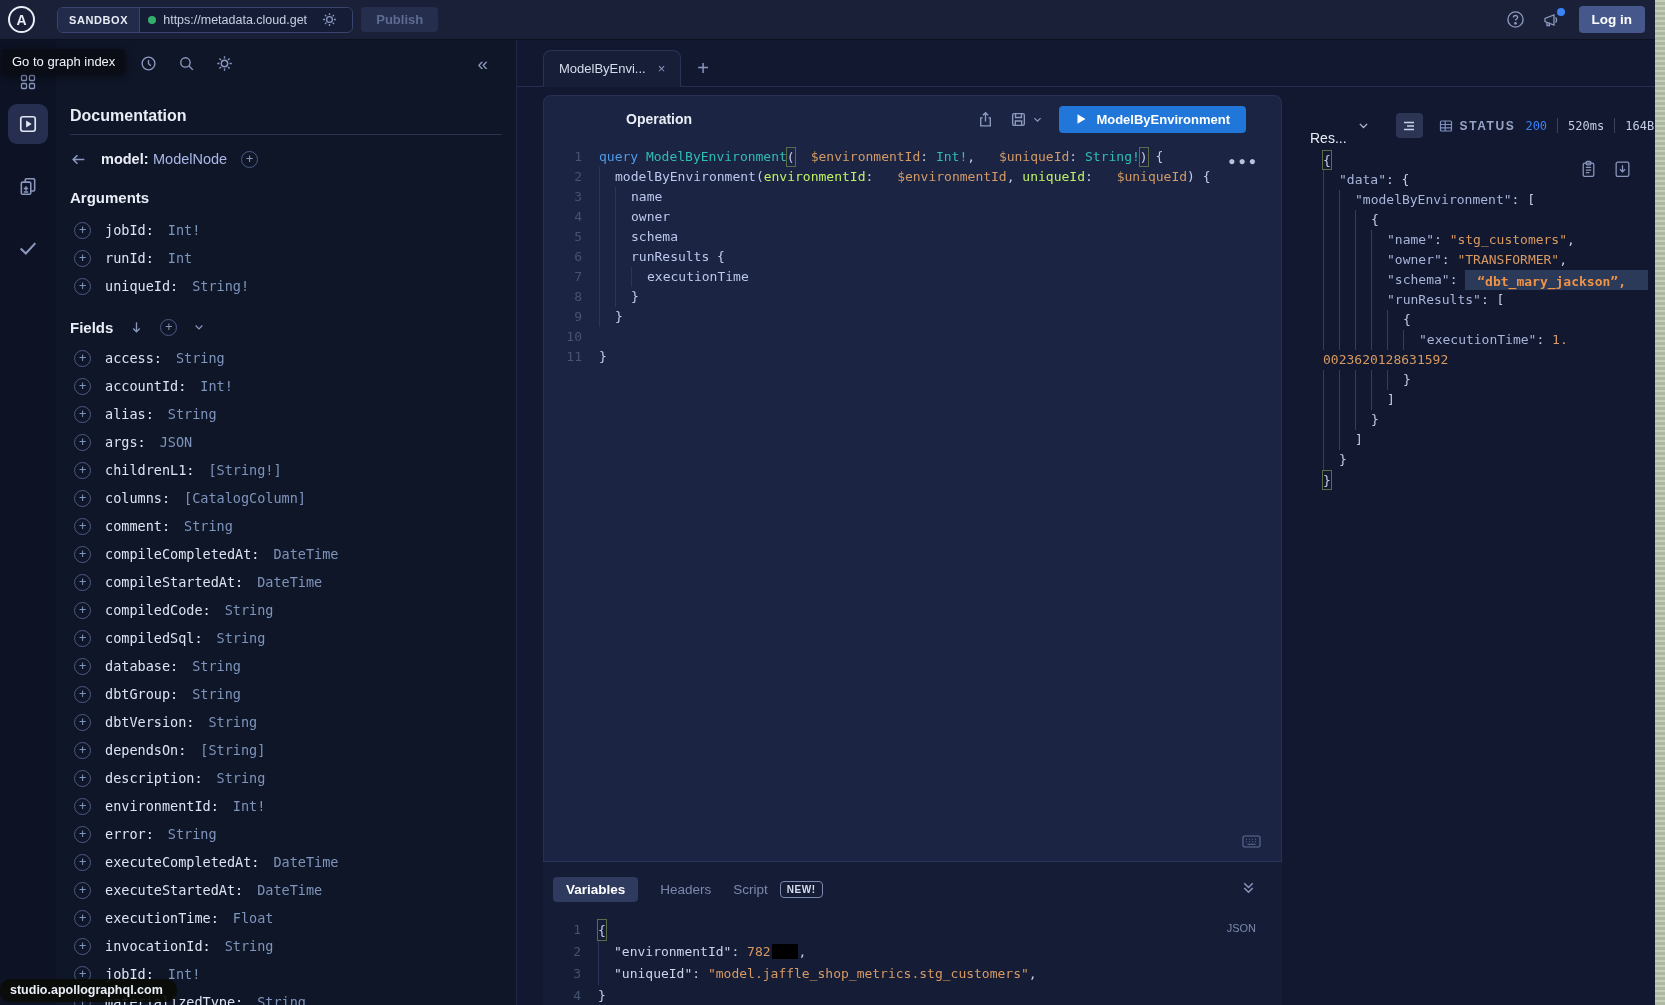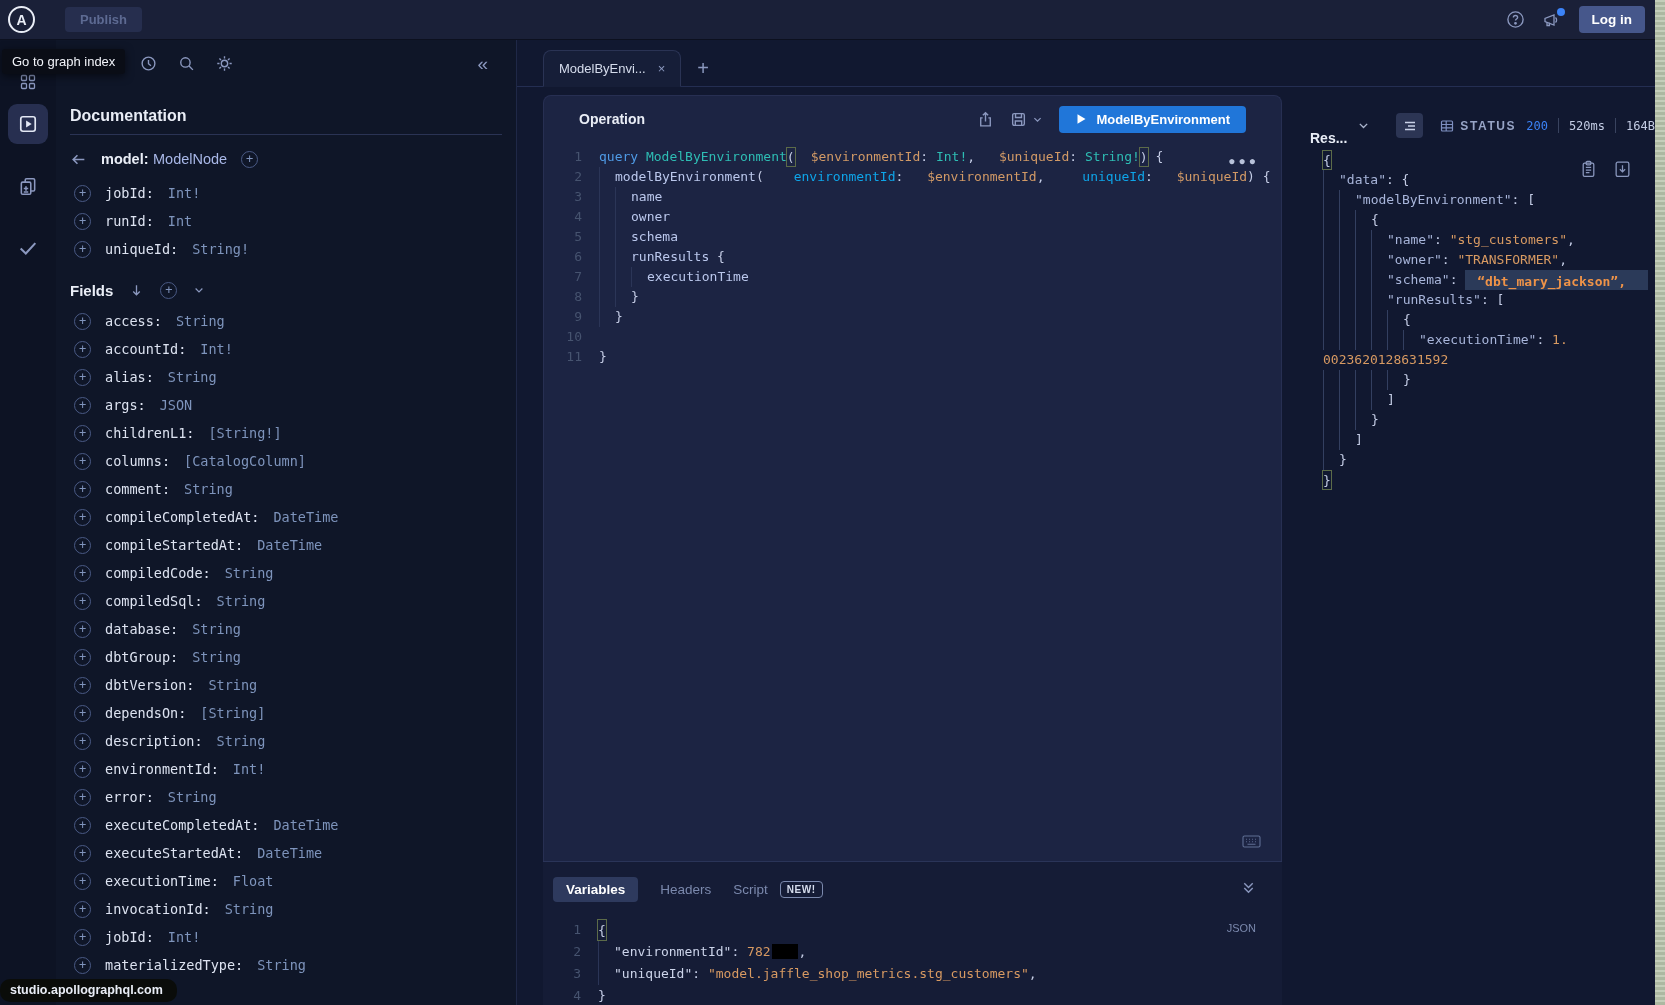--- a/index.html
+++ b/index.html
@@ -70,40 +70,40 @@
             padding-left:26px; flex:none; }
   .tab { height:37px; margin-bottom:-1px; background:#161e38; border:1px solid #2a3354; border-bottom:1px solid #161e38;
          border-radius:8px 8px 0 0; display:flex; align-items:center; gap:12px; padding:0 15px; }
   .tab-label { font-size:13px; color:#d5dcec; }
   .tab-close { color:#8b98bf; font-size:13px; background:none; border:none; padding:0; line-height:1; }
   .newtab { background:none; border:none; color:#8b98bf; font-size:20px; margin:0 0 8px 16px; padding:0; line-height:1; }
   .workarea { flex:1; display:flex; min-height:0; }
   .opcol { flex:1; display:flex; flex-direction:column; padding-left:26px; min-width:0; }
   .opcard { margin-top:8px; flex:1; background:#1c2443; border:1px solid #272f52; border-bottom:none;
             border-radius:8px 8px 0 0; display:flex; flex-direction:column; position:relative; min-height:0; }
-  .ophead { height:46px; display:flex; align-items:center; padding:0 35px; flex:none; }
+  .ophead { height:46px; display:flex; align-items:center; padding:0 35px; flex:none;margin-left:47px; }
   .ophead-title { font-size:14px; font-weight:bold; color:#e9edf6; }
   .ophead-right { margin-left:auto; display:flex; align-items:center; gap:16px; }
   .savegrp { display:flex; align-items:center; gap:5px; }
   .runbtn { background:#2076d9; color:#fff; font-weight:bold; font-size:13px; border:none; border-radius:4px;
             padding:6px 16px; display:flex; align-items:center; gap:9px; }
   .editor { flex:1; padding-top:5px; position:relative; overflow:hidden; }
   .cl { display:flex; height:20px; white-space:pre; font:13px/20px "DejaVu Sans Mono",monospace; }
   .gut { width:38px; text-align:right; color:#46536f; flex:none; }
   .gpad { width:17px; flex:none; }
   .gd { display:inline-block; width:16px; flex:none; border-left:1px solid #2b3557; }
   .respcode .gd { border-left:1px solid #333f60; }
   .dots { position:absolute; top:58px; right:22px; color:#b8c2da; font-size:12px; letter-spacing:3px;
           background:none; border:none; padding:0; }
   .kbd { position:absolute; bottom:12px; right:20px; color:#5f6e94; background:none; border:none; padding:0; }
 
   
   .sg-kw { color:#4f9be6; } .sg-op { color:#2ebdb4; } .sg-ty { color:#2ebdb4; }
   .sg-vr { color:#d29a66;padding-left:16px; } .sg-pt { color:#c5cde6; }
-  .sg-fl { color:#bac7ec; } .sg-ar { color:#0ea5e9;margin-left:30px; }
+  .sg-fl { color:#bac7ec; } .sg-ar { color:#bef264; }
   .sg-bx { color:#c5cde6; border:1px solid #5c6b49; margin:0 -1px; }
   .sg-ky { color:#ccd4ea; } .sg-rk { color:#a8b5da; }
   .sg-st { color:#d89a62; } .sg-nm { color:#d89a62; }
   .sg-rd { display:inline-block; width:26px; height:15px; background:#000; margin:2px 1px 0 1px; }
   .sg-ss { color:#ef9348; font-weight:bold; background:#2b3a59; padding:2px 22px 2px 12px; }
 
   
   .varpanel { height:144px; border-top:1px solid #2a3458; background:#151c36; position:relative; flex:none; }
   .varhead { display:flex; align-items:center; gap:22px; padding:15px 0 0 10px; }
   .vtab { font-size:13.5px; color:#7b89ad; background:none; border:none; padding:5px 0; }
@@ -112,21 +112,21 @@
               color:#d5dcec; padding:2px 6px; letter-spacing:.5px; }
   .dblchev { position:absolute; right:26px; top:18px; color:#8b98bf; background:none; border:none; padding:0; }
   .jsonlabel { position:absolute; right:26px; top:60px; font-size:11px; color:#7b89ad; }
   .vareditor { margin-top:17px; }
   .vareditor .cl { height:22px; line-height:22px; }
   .vareditor .sg-rd { margin-top:3px; }
 
   
   .respcol { width:373px; display:flex; flex-direction:column; position:relative; flex:none; }
   .resphead { height:63px; display:flex; align-items:center; padding:14px 13px 0 28px; flex:none; }
-  .resp-title { font-size:14px; font-weight:bold; color:#e9edf6;margin-top:24px; }
+  .resp-title { font-size:14px; font-weight:normal; color:#e9edf6;margin-top:24px; }
   .resp-chev { color:#aab4cc; margin-left:10px; background:none; border:none; padding:0; display:flex; }
   .tgl { width:27px; height:25px; border-radius:4px; display:flex; align-items:center; justify-content:center;
          color:#7e8fc0; background:none; border:none; padding:0; }
   .tgl.sel { background:#2c3554; color:#c9d2e8; }
   .tglgrp { display:flex; gap:10px; margin-left:26px; }
   .statgrp { margin-left:auto; display:flex; align-items:center; gap:10px; }
   .statlabel { font-size:12px; font-weight:bold; letter-spacing:1.6px; color:#97a4c6; }
   .statok { font:12px "DejaVu Sans Mono",monospace; color:#3b82f6; }
   .statval { font:12px "DejaVu Sans Mono",monospace; color:#c3cce4; }
   .statdiv { width:1px; height:15px; background:#39435f; }
@@ -141,20 +141,33 @@
                 font-size:12.5px; font-weight:bold; padding:4px 14px 5px 10px; border-radius:10px; z-index:50; }
   svg { display:block; }
 </style>
 </head>
 <body>
 
 <div class="app">
 
   <div class="topbar">
     <div class="logo">A</div>
+    <div class="urlgroup">
+      <div class="sandbox-badge">SANDBOX</div>
+      <div class="urlbox">
+        <span class="greendot"></span>
+        <span class="urltext">https://metadata.cloud.get</span>
+        <span class="iconbtn">
+          <svg width="15" height="15" viewBox="0 0 16 16" stroke="currentColor" fill="none" stroke-width="1.4">
+            <circle cx="8" cy="8" r="3.1"></circle>
+              <path d="M8 1.2v2.1M8 12.7v2.1M1.2 8h2.1M12.7 8h2.1M3.2 3.2l1.5 1.5M11.3 11.3l1.5 1.5M12.8 3.2l-1.5 1.5M4.7 11.3l-1.5 1.5"></path>
+          </svg>
+        </span>
+      </div>
+    </div>
     <button class="publish">Publish</button>
     <div class="tb-right">
       <button class="iconbtn">
         <svg width="19" height="19" viewBox="0 0 18 18" stroke="currentColor" fill="none" stroke-width="1.3">
           <circle cx="9" cy="9" r="7.2"></circle>
             <path d="M7 7.2c0-1.2 1-2 2-2s2 .7 2 1.8c0 1.5-2 1.6-2 3"></path>
             <circle cx="9" cy="12.6" r=".7" fill="currentColor"></circle>
         </svg>
       </button>
       <button class="iconbtn">
@@ -235,20 +248,21 @@
             <svg width="17" height="17" viewBox="0 0 16 16" stroke="currentColor" fill="none" stroke-width="1.5">
               <path d="M13.5 8H3M7 4L3 8l4 4"></path>
             </svg>
           </button>
           <span>
             <span class="crumb-name">model:</span>
             <span class="crumb-type">ModelNode</span>
           </span>
           <button class="plus">+</button>
         </div>
+        <div class="sect-title">Arguments</div>
         <div class="rows" id="doc-args">
             <div class="frow">
               <button class="plus">+</button>
               <span class="fname">jobId:</span>
               <span class="ftype">Int!</span>
             </div>
             <div class="frow">
               <button class="plus">+</button>
               <span class="fname">runId:</span>
               <span class="ftype">Int</span>

